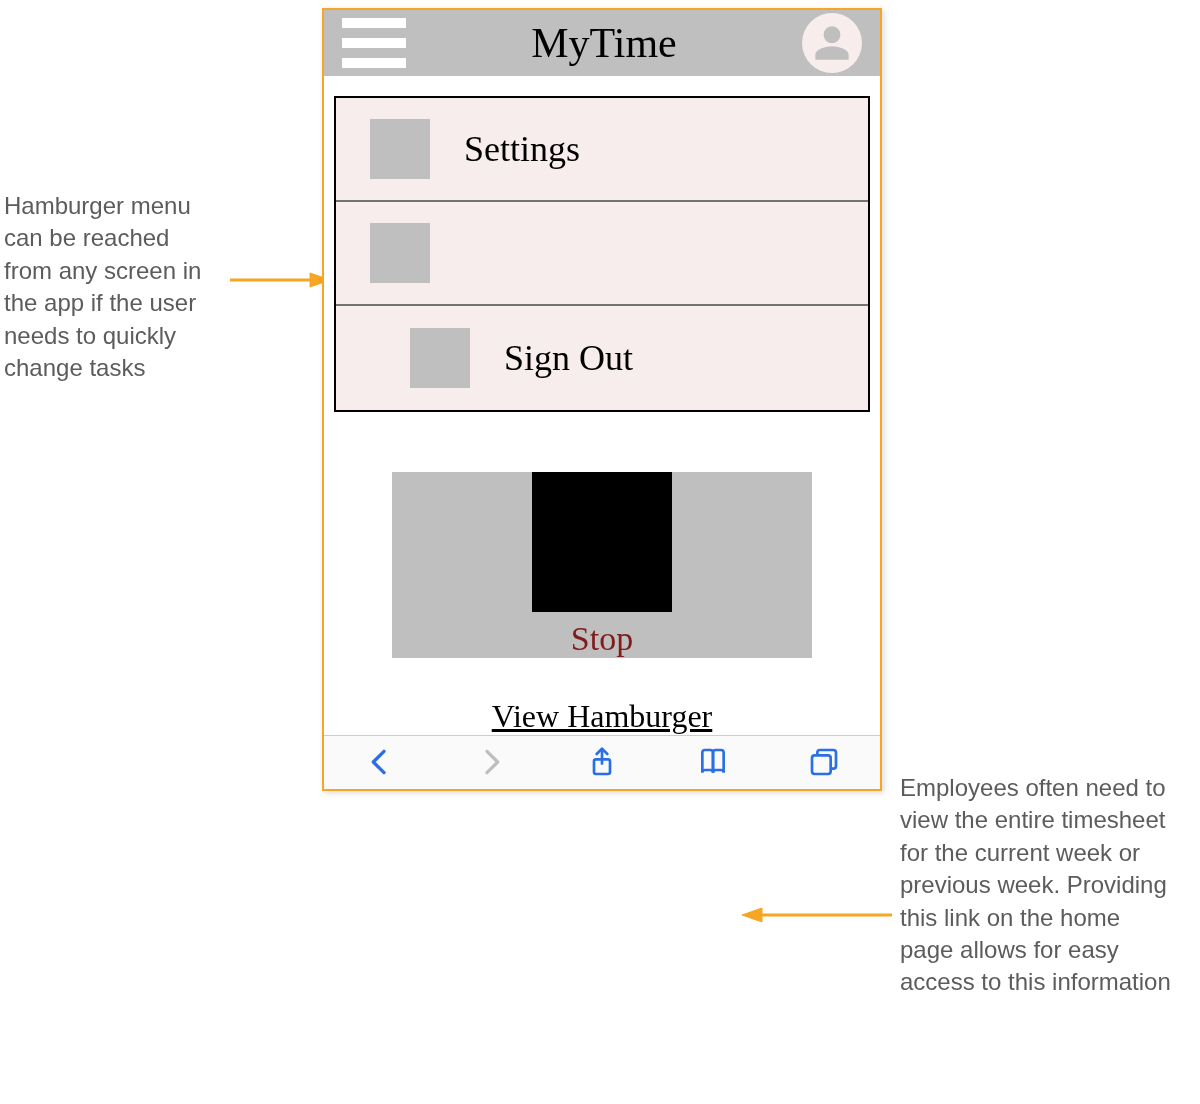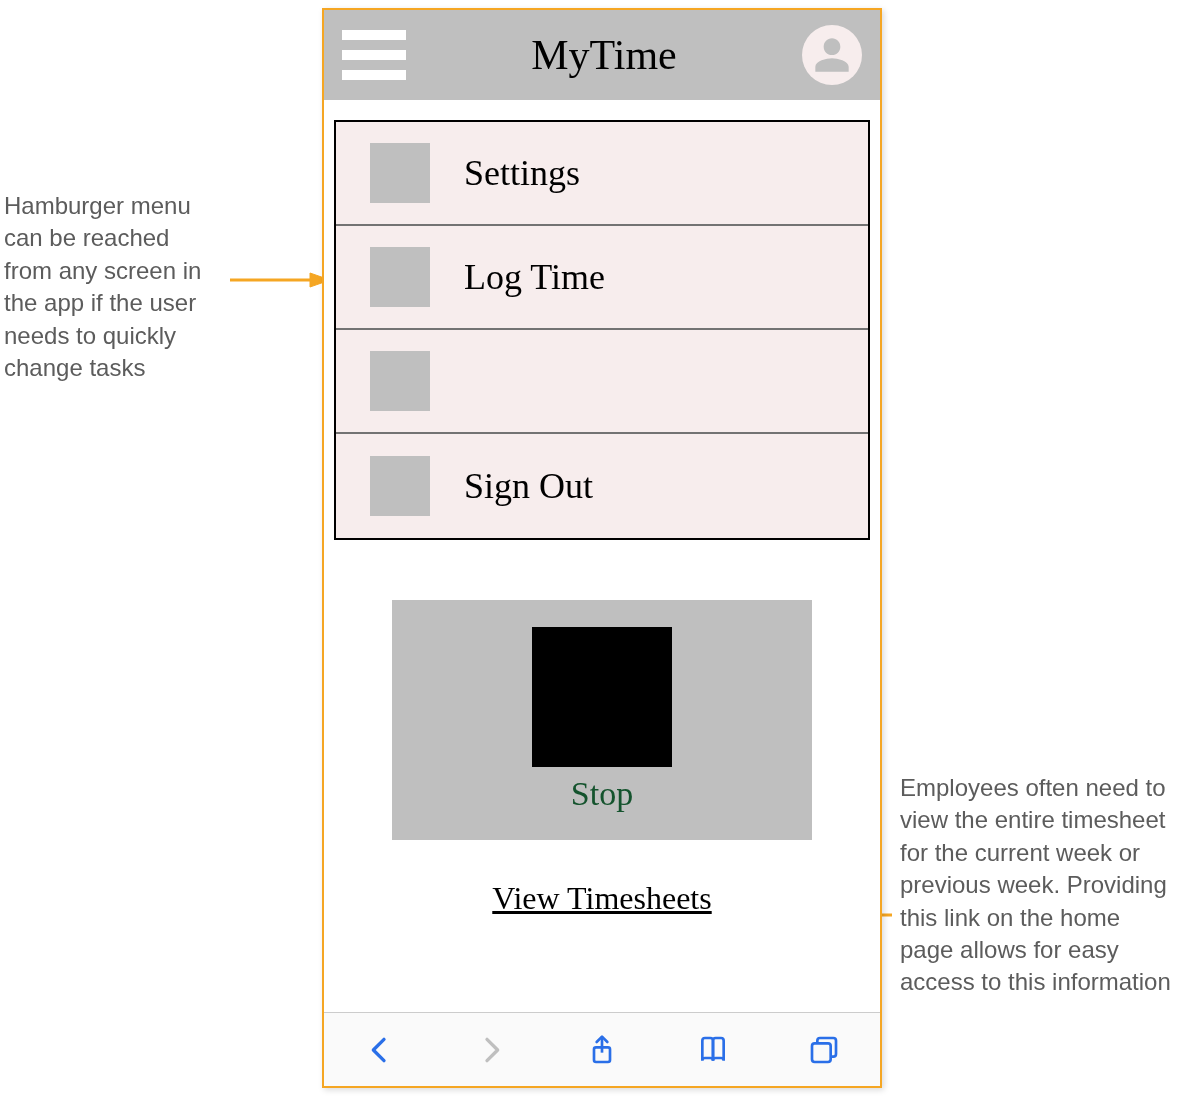--- a/index.html
+++ b/index.html
@@ -36,21 +36,21 @@
     stroke: #f5a623;
     fill: #f5a623;
   }
 
   
   .phone {
     position: absolute;
     left: 322px;
     top: 8px;
     width: 560px;
-    height: 1080px;
+    height: 783px;
     border: 2px solid #f5a623;
     background: #ffffff;
     display: flex;
     flex-direction: column;
     box-shadow: 2px 2px 6px rgba(0,0,0,0.15);
   }
 
   
   .phone-header {
     background: #bfbfbf;
@@ -96,21 +96,21 @@
     border: 2px solid #000;
   }
   .menu-item {
     display: flex;
     align-items: center;
     height: 104px;
     background: #f7eded;
     border-bottom: 2px solid #737373;
     cursor: pointer;
   }
-  .menu-item:last-child { border-bottom: none; }
+  .menu-item:last-child { border-bottom: none; padding-left: 40px; }
   .menu-icon {
     width: 60px;
     height: 60px;
     background: #bfbfbf;
     margin: 0 34px;
     flex-shrink: 0;
   }
   .menu-label {
     font-size: 36px;
     font-family: Georgia, "Comic Sans MS", serif;
@@ -131,21 +131,21 @@
   }
   .stop-square {
     width: 140px;
     height: 140px;
     background: #000;
     margin-bottom: 8px;
   }
   .stop-label {
     font-size: 34px;
     font-family: Georgia, "Comic Sans MS", serif;
-    color: #14532d;
+    color: #7f1d1d;
   }
 
   
   .view-link {
     margin-top: 40px;
     text-align: center;
     font-size: 32px;
     font-family: Georgia, "Comic Sans MS", serif;
     text-decoration: underline;
     color: #000;
@@ -205,37 +205,33 @@
     </div>
   </div>
 
   <div class="menu-list">
     <div class="menu-item">
       <div class="menu-icon"></div>
       <div class="menu-label">Settings</div>
     </div>
     <div class="menu-item">
       <div class="menu-icon"></div>
-      <div class="menu-label">Log Time</div>
-    </div>
-    <div class="menu-item">
-      <div class="menu-icon"></div>
     </div>
     <div class="menu-item">
       <div class="menu-icon"></div>
       <div class="menu-label">Sign Out</div>
     </div>
   </div>
 
   <div class="stop-block">
     <div class="stop-square"></div>
     <div class="stop-label">Stop</div>
   </div>
 
-  <div class="view-link">View Timesheets</div>
+  <div class="view-link">View Hamburger</div>
 
   <div class="bottom-bar">
     <div class="nav-icon">
       <svg viewBox="0 0 24 24">
           <polyline points="15,4 7,12 15,20" fill="none" stroke="#2a6fe8" stroke-width="2.5" stroke-linecap="round" stroke-linejoin="round"></polyline>
         </svg>
     </div>
     <div class="nav-icon">
       <svg viewBox="0 0 24 24">
           <polyline points="9,4 17,12 9,20" fill="none" stroke="#bfbfbf" stroke-width="2.5" stroke-linecap="round" stroke-linejoin="round"></polyline>

